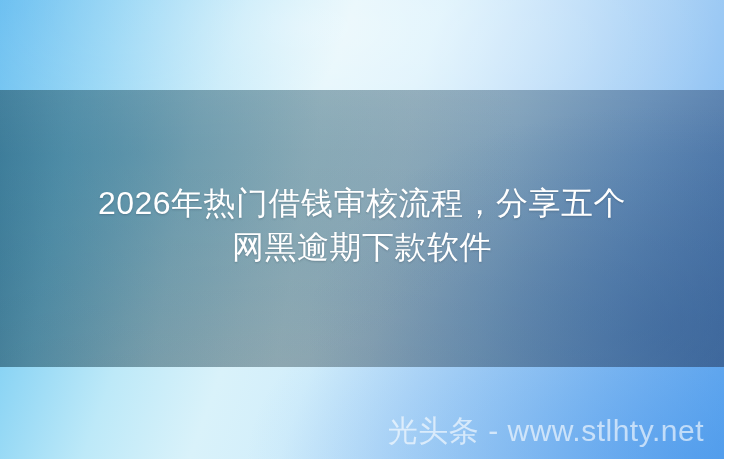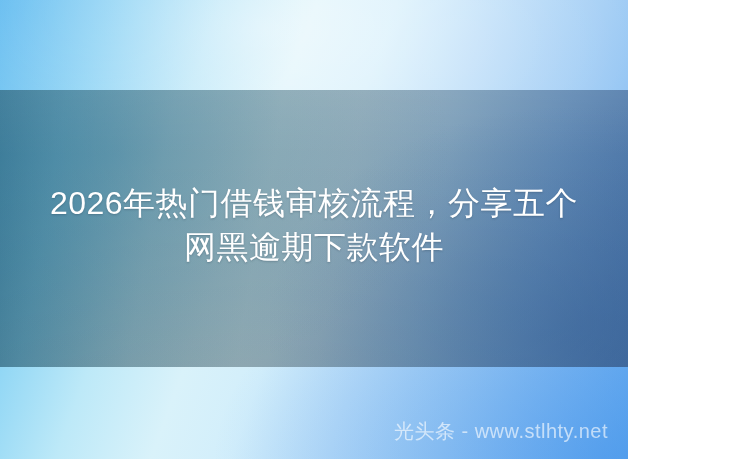--- a/index.html
+++ b/index.html
@@ -3,21 +3,21 @@
 <meta charset="utf-8">
 <style>
   html, body {
     margin: 0;
     padding: 0;
     background: #ffffff;
   }
 
   #banner {
     position: relative;
-    width: 628px;
+    width: 724px;
     height: 459px;
     overflow: hidden;
     font-family: "Liberation Sans", "DejaVu Sans", sans-serif;
     -webkit-font-smoothing: antialiased;
   }
 
   
   .bg-base {
     position: absolute;
     inset: 0;
@@ -87,21 +87,21 @@
     padding: 0 30px;
     box-sizing: border-box;
   }
 
   
   .watermark {
     position: absolute;
     right: 20px;
     bottom: 12px;
     color: rgba(255,255,255,0.62);
-    font-size: 20px;
+    font-size: 30px;
     line-height: 32px;
     letter-spacing: 0.5px;
     font-weight: 400;
     white-space: nowrap;
     pointer-events: none;
   }
 </style>
 </head>
 <body>
 

